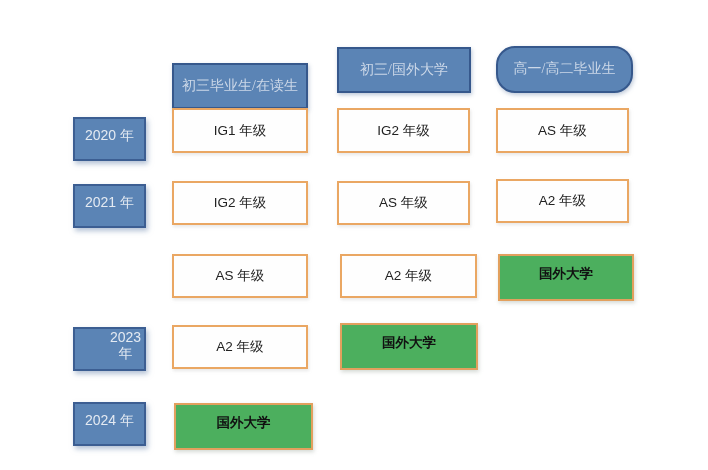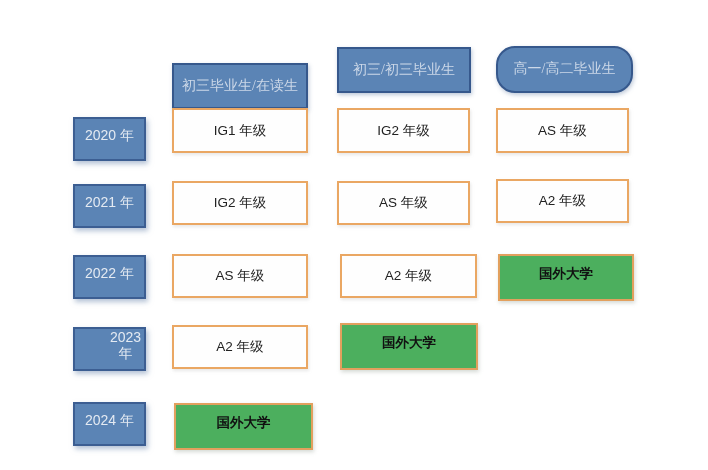--- a/index.html
+++ b/index.html
@@ -57,26 +57,25 @@
     padding-bottom: 8px;
     box-shadow: 1px 2px 4px rgba(150, 160, 150, 0.4);
   }
 </style>
 </head>
 <body>
 
 <div class="canvas">
 
   <div class="box hdr" style="left:172px; top:63px; width:136px; height:46px;">初三毕业生/在读生</div>
-  <div class="box hdr" style="left:337px; top:47px; width:134px; height:46px;">初三/初三毕业生</div>
+  <div class="box hdr" style="left:337px; top:47px; width:134px; height:46px;">初三/国外大学</div>
   <div class="box hdr" style="left:496px; top:46px; width:137px; height:47px;border-radius:19px;">高一/高二毕业生</div>
 
   <div class="box year" style="left:73px; top:117px; width:73px; height:44px;">2020 年</div>
   <div class="box year" style="left:73px; top:184px; width:73px; height:44px;">2021 年</div>
-  <div class="box year" style="left:73px; top:255px; width:73px; height:44px;">2022 年</div>
   <div class="box year" style="left:73px; top:327px; width:73px; height:44px;padding-left:32px;">2023 年</div>
   <div class="box year" style="left:73px; top:402px; width:73px; height:44px;">2024 年</div>
 
   <div class="box cell" style="left:172px; top:108px; width:136px; height:45px;">IG1 年级</div>
   <div class="box cell" style="left:337px; top:108px; width:133px; height:45px;">IG2 年级</div>
   <div class="box cell" style="left:496px; top:108px; width:133px; height:45px;">AS 年级</div>
 
   <div class="box cell" style="left:172px; top:181px; width:136px; height:44px;">IG2 年级</div>
   <div class="box cell" style="left:337px; top:181px; width:133px; height:44px;">AS 年级</div>
   <div class="box cell" style="left:496px; top:179px; width:133px; height:44px;">A2 年级</div>

